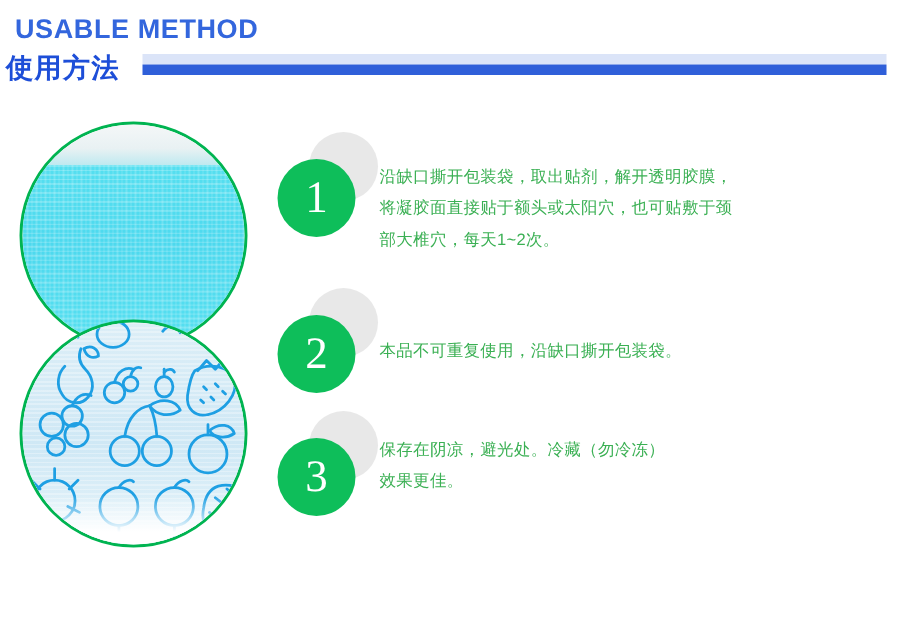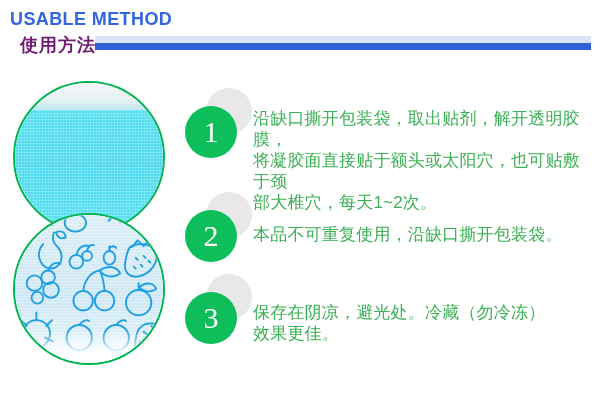--- a/index.html
+++ b/index.html
@@ -28,26 +28,26 @@
     left: 10px;
     top: 9px;
     font-size: 18px;
     font-weight: bold;
     letter-spacing: 0.4px;
     color: #3366dd;
     white-space: nowrap;
   }
   #title-cn {
     position: absolute;
-    left: 20px;
+    left: 4px;
     top: 33px;
     font-size: 18px;
     font-weight: bold;
     letter-spacing: 1px;
-    color: #701a75;
+    color: #1d4ed8;
     white-space: nowrap;
     font-family: Liberation Serif, serif;
   }
   #rule {
     position: absolute;
     left: 95px;
     top: 36px;
     width: 496px;
     height: 14px;
   }
@@ -200,28 +200,28 @@
     color: #ffffff;
     z-index: 3;
     font-family: "Liberation Serif", "DejaVu Serif", serif;
   }
 
   .step-text {
     position: absolute;
     left: 68px;
     top: 20px;
     width: 340px;
-    font-size: 17px;
+    font-size: 11px;
     line-height: 21px;
     color: #3bb054;
     letter-spacing: 0.2px;
     white-space: pre-line;
   }
   #step-2 .step-text { top: 32px; }
-  #step-3 .step-text { top: 28px; font-family: Liberation Serif, serif; }
+  #step-3 .step-text { top: 16px; font-family: Liberation Serif, serif; }
 </style>
 </head>
 <body>
 
 <div id="header">
   <div id="title-en">USABLE METHOD</div>
   <div id="title-cn">使用方法</div>
   <div id="rule">
     <div id="rule-light"></div>
     <div id="rule-dark"></div>

